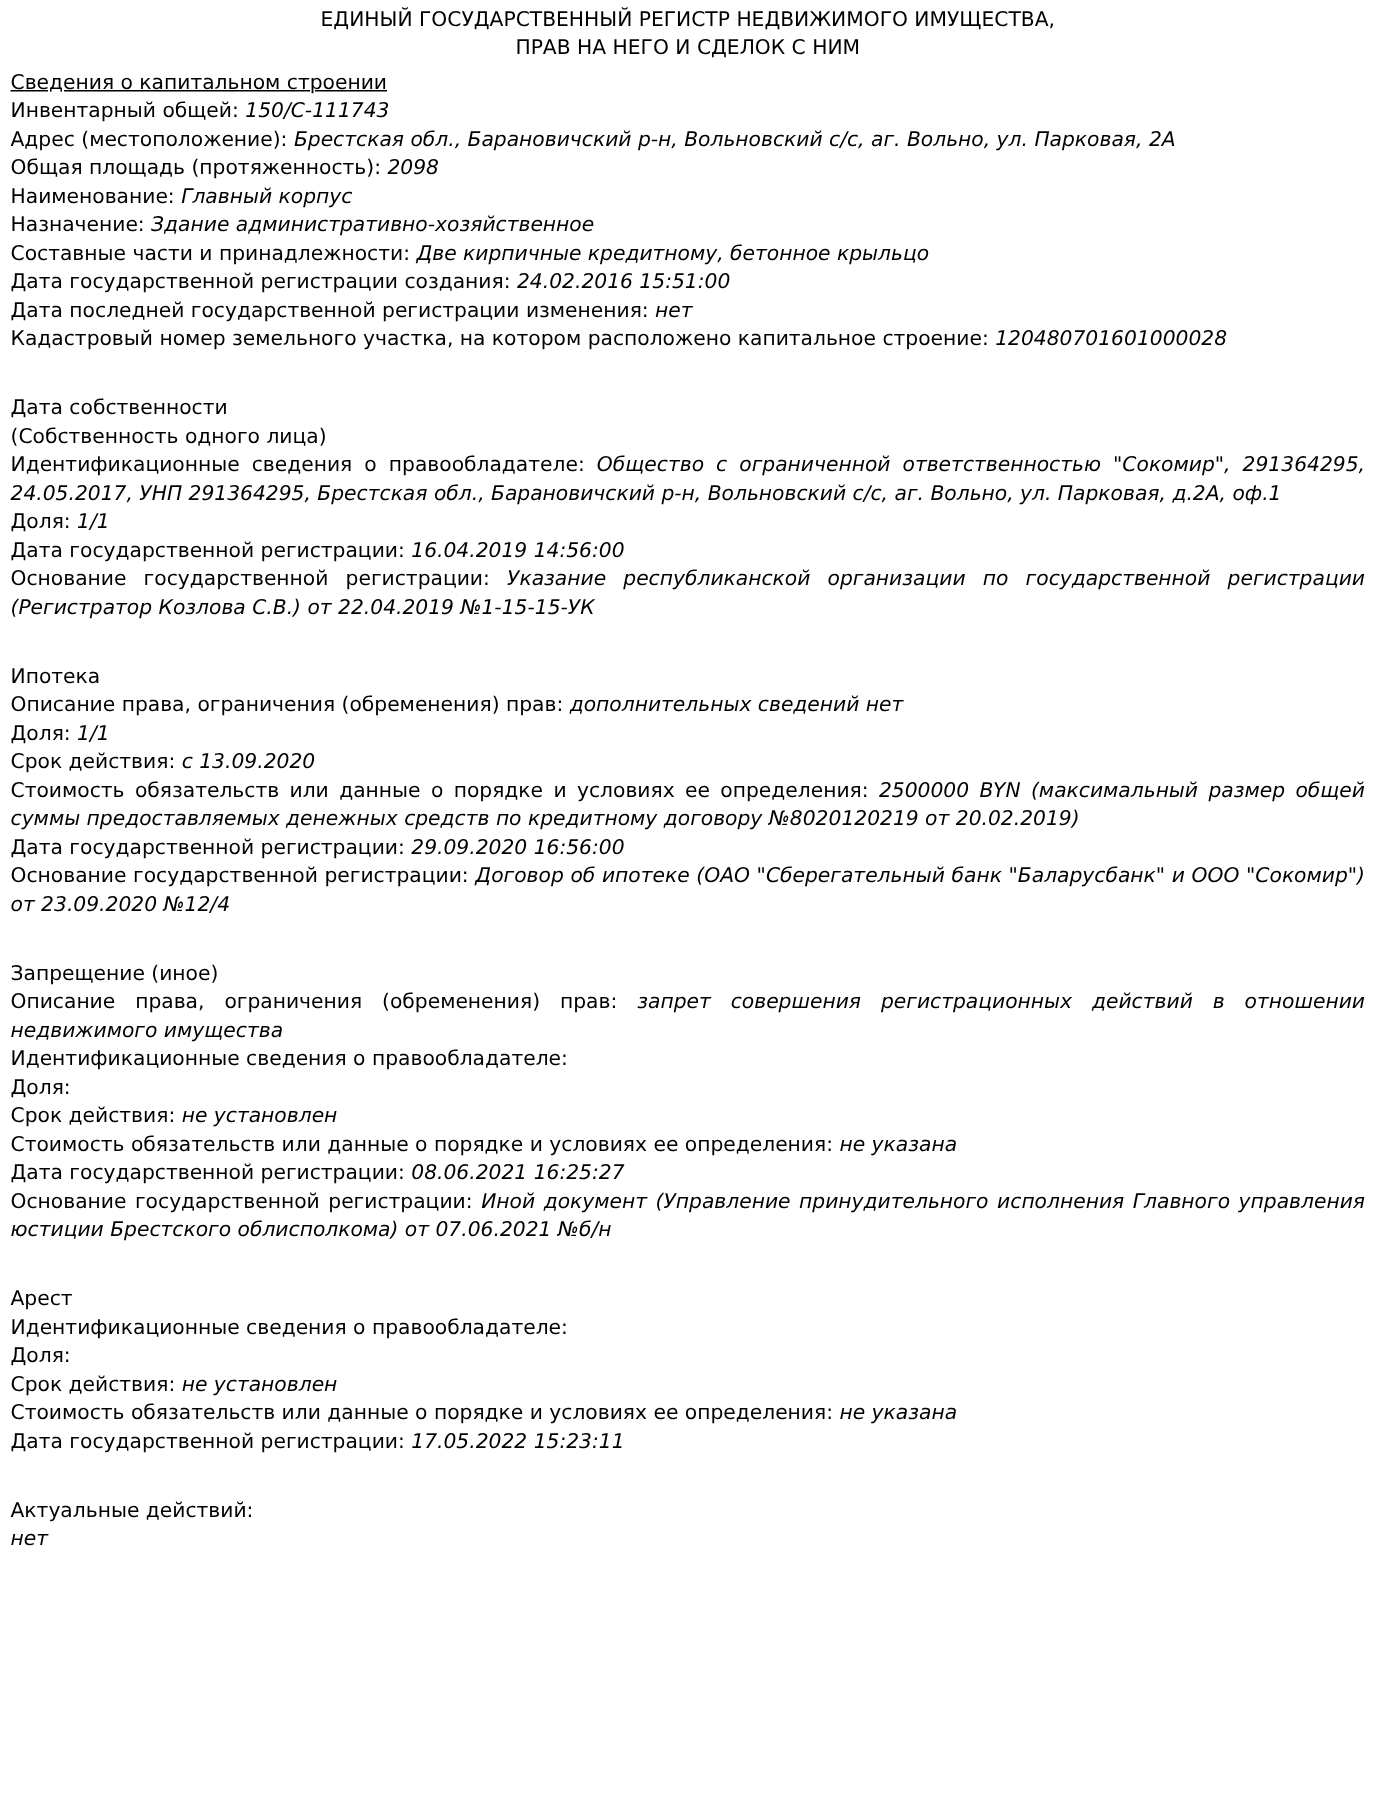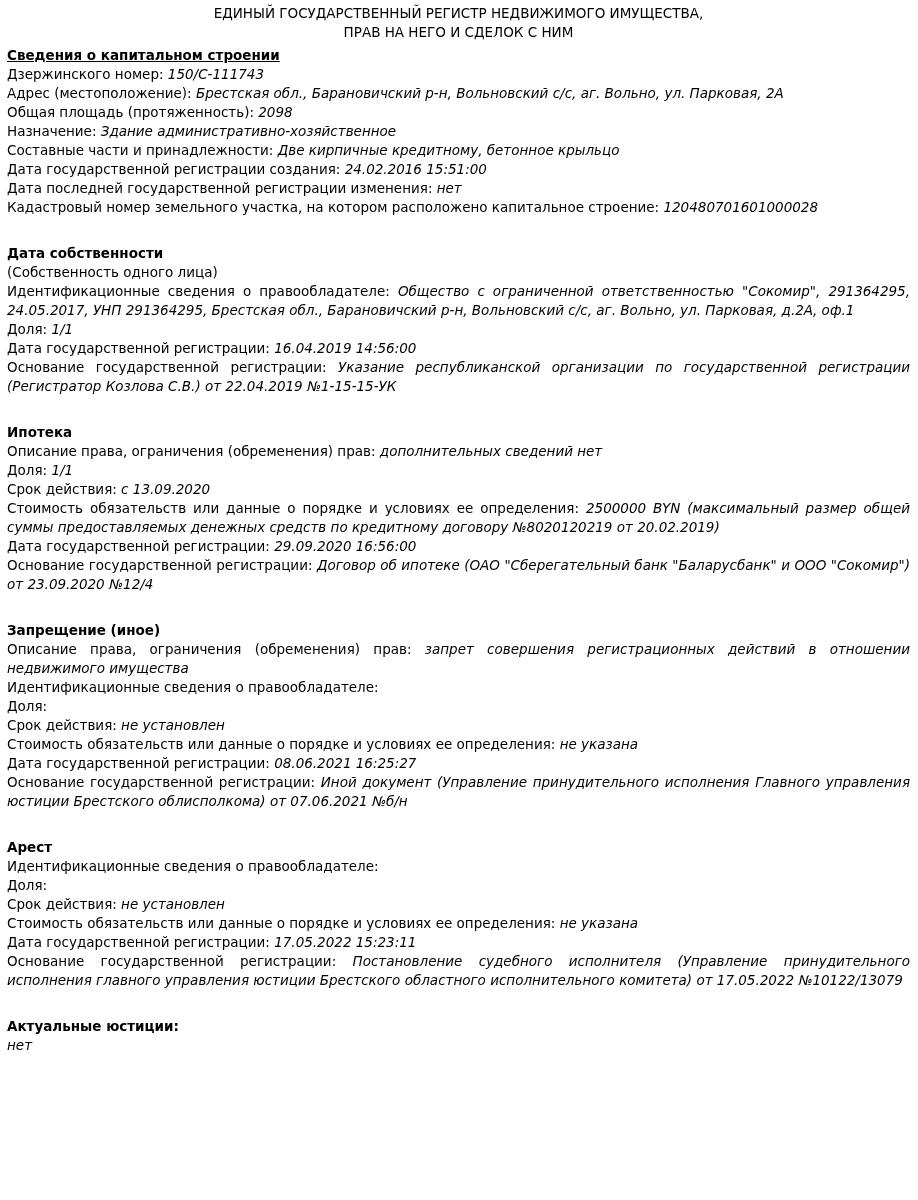--- a/index.html
+++ b/index.html
@@ -15,21 +15,21 @@
     overflow: hidden;
   }
   .center { text-align: center; }
   .doc-title { margin: 0; }
   .doc-subtitle { margin: 16px 0 0 0; }
   .line { margin: 0; text-align: center; }
   section { margin: 27px 0 0 0; }
   section.first { margin-top: 4px; }
   .sec-heading {
     font-size: inherit;
-    font-weight: bold;
+    font-weight: normal;
     margin: 0;
     line-height: 19px;
   }
   .sec-heading.underlined { text-decoration: underline; }
   p.field, p.note {
     margin: 0;
     text-align: justify;
   }
   .val, .note { font-style: italic; }
 </style>
@@ -38,23 +38,24 @@
 
 <header>
   <div class="doc-title center">
     <p class="line">ЕДИНЫЙ ГОСУДАРСТВЕННЫЙ РЕГИСТР НЕДВИЖИМОГО ИМУЩЕСТВА,</p>
     <p class="line">ПРАВ НА НЕГО И СДЕЛОК С НИМ</p>
   </div>
 </header>
 
 <section class="first">
   <h2 class="sec-heading underlined">Сведения о капитальном строении</h2>
-  <p class="field"><span class="lbl">Дзержинского номер:</span> <i class="val">150/С-111743</i></p>
+  <p class="field"><span class="lbl">Инвентарный общей:</span> <i class="val">150/С-111743</i></p>
   <p class="field"><span class="lbl">Адрес (местоположение):</span> <i class="val">Брестская обл., Барановичский р-н, Вольновский с/с, аг. Вольно, ул. Парковая, 2А</i></p>
   <p class="field"><span class="lbl">Общая площадь (протяженность):</span> <i class="val">2098</i></p>
+  <p class="field"><span class="lbl">Наименование:</span> <i class="val">Главный корпус</i></p>
   <p class="field"><span class="lbl">Назначение:</span> <i class="val">Здание административно-хозяйственное</i></p>
   <p class="field"><span class="lbl">Составные части и принадлежности:</span> <i class="val">Две кирпичные кредитному, бетонное крыльцо</i></p>
   <p class="field"><span class="lbl">Дата государственной регистрации создания:</span> <i class="val">24.02.2016 15:51:00</i></p>
   <p class="field"><span class="lbl">Дата последней государственной регистрации изменения:</span> <i class="val">нет</i></p>
   <p class="field"><span class="lbl">Кадастровый номер земельного участка, на котором расположено капитальное строение:</span> <i class="val">120480701601000028</i></p>
 </section>
 
 <section>
   <h2 class="sec-heading">Дата собственности</h2>
   <p class="field"><span class="lbl">(Собственность одного лица)</span></p>
@@ -85,19 +86,18 @@
   <p class="field"><span class="lbl">Основание государственной регистрации:</span> <i class="val">Иной документ (Управление принудительного исполнения Главного управления юстиции Брестского облисполкома) от 07.06.2021 №б/н</i></p>
 </section>
 
 <section>
   <h2 class="sec-heading">Арест</h2>
   <p class="field"><span class="lbl">Идентификационные сведения о правообладателе:</span> <i class="val"></i></p>
   <p class="field"><span class="lbl">Доля:</span> <i class="val"></i></p>
   <p class="field"><span class="lbl">Срок действия:</span> <i class="val">не установлен</i></p>
   <p class="field"><span class="lbl">Стоимость обязательств или данные о порядке и условиях ее определения:</span> <i class="val">не указана</i></p>
   <p class="field"><span class="lbl">Дата государственной регистрации:</span> <i class="val">17.05.2022 15:23:11</i></p>
-  <p class="field"><span class="lbl">Основание государственной регистрации:</span> <i class="val">Постановление судебного исполнителя (Управление принудительного исполнения главного управления юстиции Брестского областного исполнительного комитета) от 17.05.2022 №10122/13079</i></p>
 </section>
 
 <section>
-  <h2 class="sec-heading">Актуальные юстиции:</h2>
+  <h2 class="sec-heading">Актуальные действий:</h2>
   <p class="note">нет</p>
 </section>
 
 </body></html>

